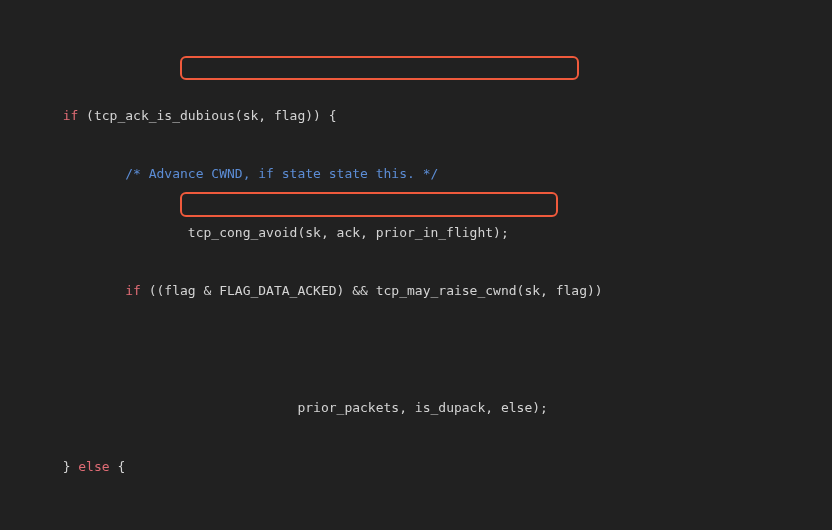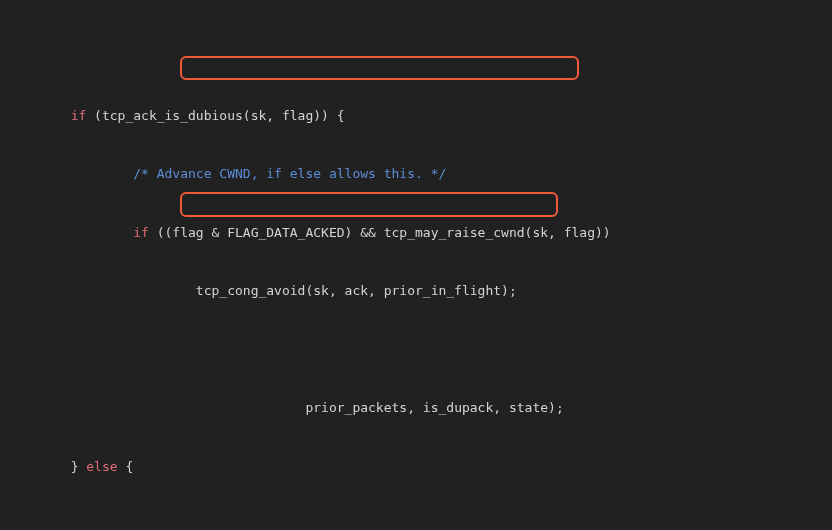--- a/index.html
+++ b/index.html
@@ -19,21 +19,20 @@
       padding-top: 8px;
     }
     .code-block {
       white-space: pre;
       position: relative;
     }
     .line {
       display: block;
       position: relative;
       height: 19.5px;
-      margin-left: 8px;
     }
     .kw { color: #e06c75; }
     .comment { color: #5c8dd6; }
     .plain { color: #d4d4d4; }
     
     .highlight-box {
       position: absolute;
       border: 2px solid #f05a3c;
       border-radius: 6px;
       pointer-events: none;
@@ -53,25 +52,25 @@
     }
   </style>
 </head>
 <body>
 
 <div class="code-block">
   <div class="highlight-box hl1"></div>
   <div class="highlight-box hl2"></div>
 
   <span class="line"><span>        </span><span class="kw">if</span><span class="plain"> (tcp_ack_is_dubious(sk, flag)) {</span></span>
-  <span class="line"><span>                </span><span class="comment">/* Advance CWND, if else allows this. */</span></span>
+  <span class="line"><span>                </span><span class="comment">/* Advance CWND, if state state this. */</span></span>
+  <span class="line"><span>                        </span><span class="plain">tcp_cong_avoid(sk, ack, prior_in_flight);</span></span>
   <span class="line"><span>                </span><span class="kw">if</span><span class="plain"> ((flag &amp; FLAG_DATA_ACKED) &amp;&amp; tcp_may_raise_cwnd(sk, flag))</span></span>
-  <span class="line"><span>                        </span><span class="plain">tcp_cong_avoid(sk, ack, prior_in_flight);</span></span>
   <span class="line"><span>                </span></span>
-  <span class="line"><span>                                      </span><span class="plain">prior_packets, is_dupack, state);</span></span>
+  <span class="line"><span>                                      </span><span class="plain">prior_packets, is_dupack, else);</span></span>
   <span class="line"><span>        </span><span class="plain">} </span><span class="kw">else</span><span class="plain"> {</span></span>
   
   
   
   
   
   
   
   
   

